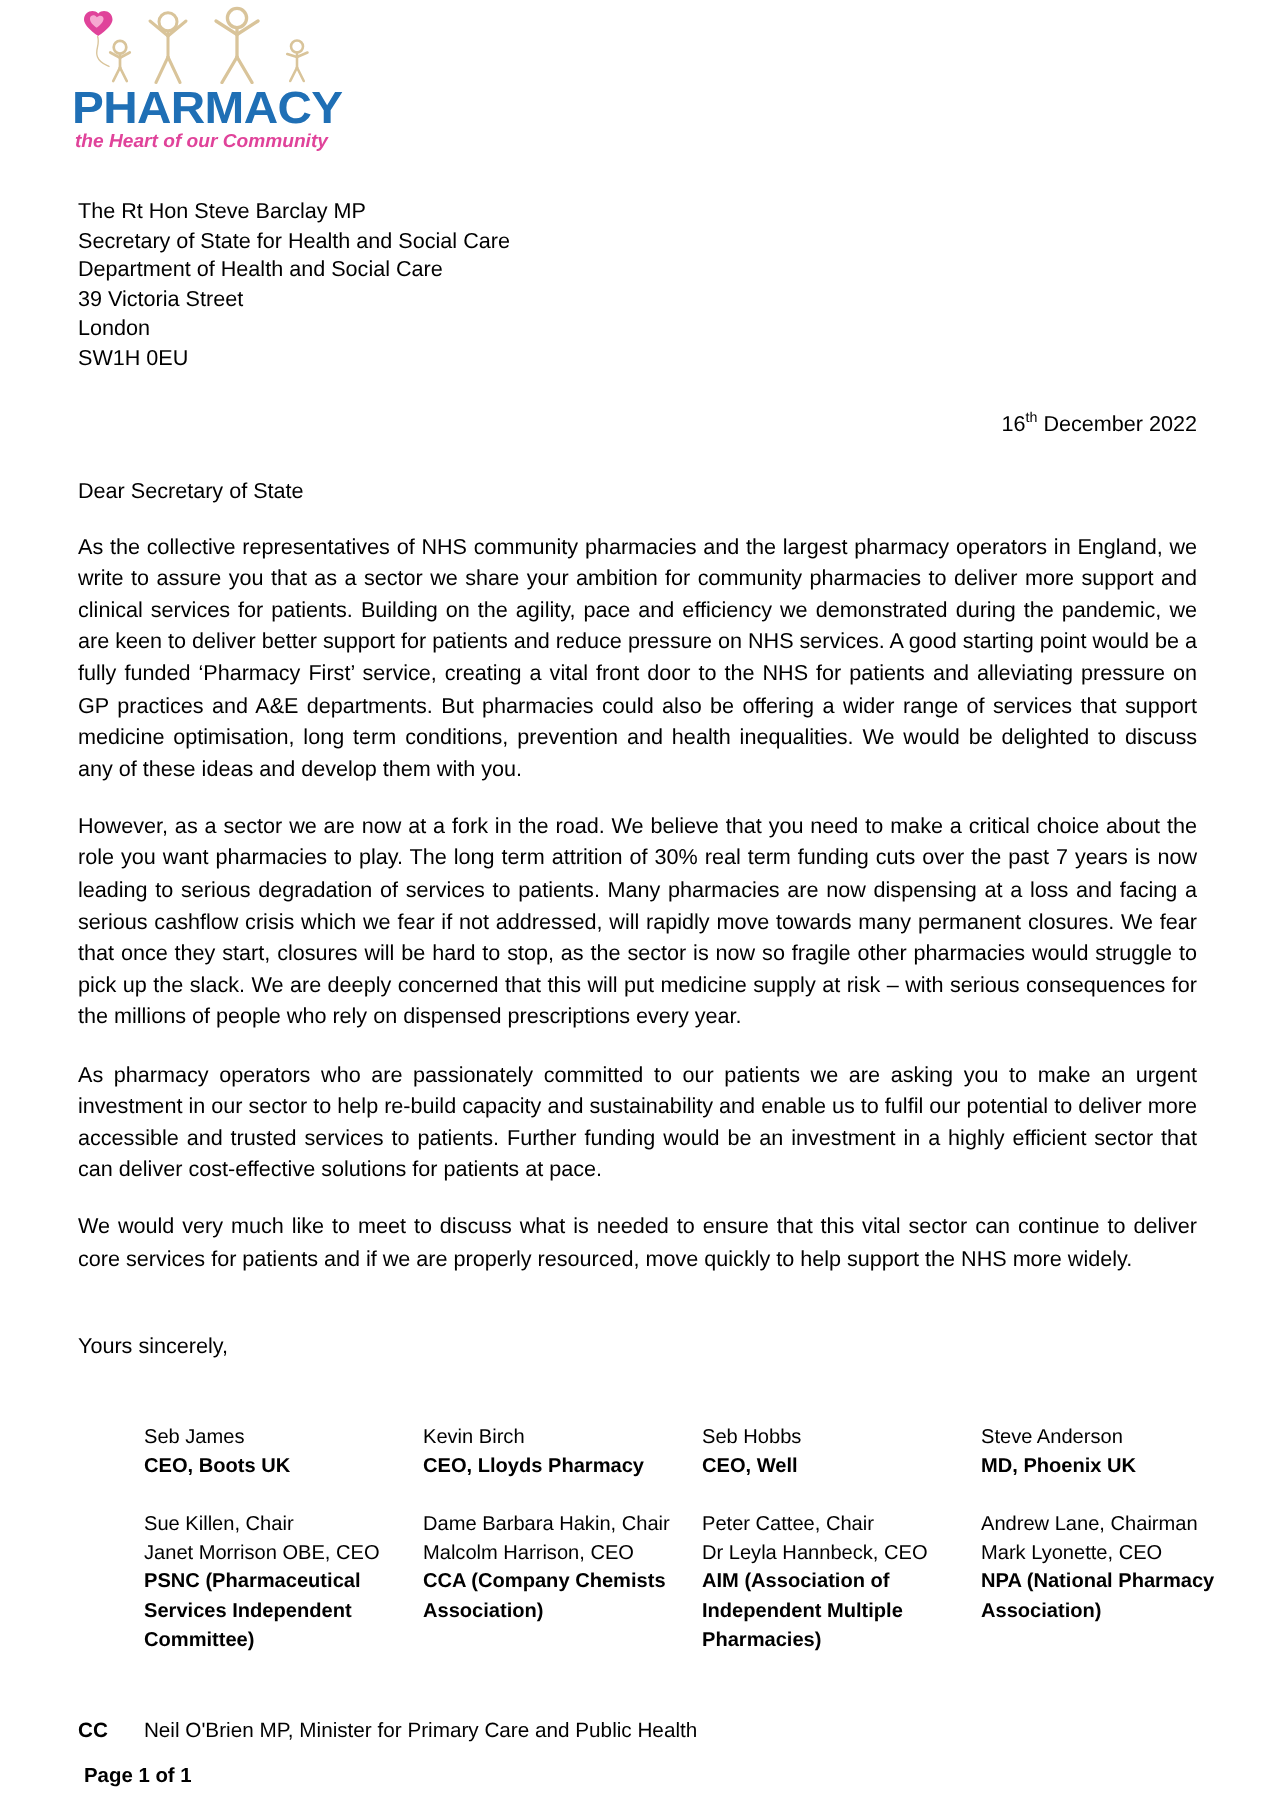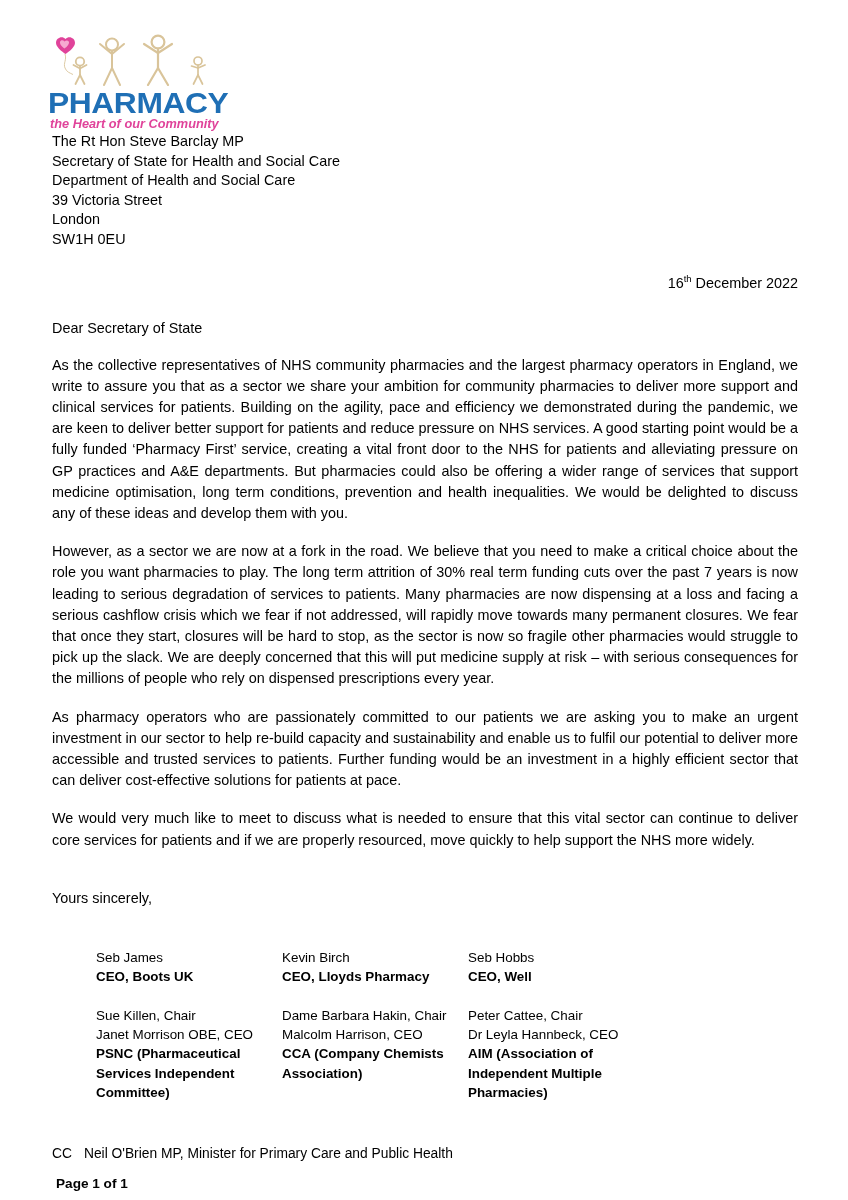--- a/index.html
+++ b/index.html
@@ -17,21 +17,21 @@
     height: 1200px;
     background: #ffffff;
     box-sizing: border-box;
     overflow: hidden;
   }
 
   
   .letterhead {
     position: absolute;
     left: 48px;
-    top: 30px;
+    top: 0;
     width: 200px;
     height: 96px;
   }
   .logo-figures {
     position: absolute;
     left: 0;
     top: 0;
     width: 200px;
     height: 56px;
   }
@@ -132,21 +132,21 @@
   .sig-group-2 { padding-top: 19px; }
   .sig-col .org { display: block; font-weight: bold; }
 
   
   .cc-line {
     margin: 0;
     padding-top: 41px;
     font-size: 13.8px;
     line-height: 19px;
   }
-  .cc-label { padding-right: 12px; }
+  .cc-label { padding-right: 24px; font-weight: bold; }
 
   
   .footer {
     position: absolute;
     left: 56px;
     top: 1176px;
     font-size: 13.6px;
     font-weight: bold;
     line-height: 16px;
   }
@@ -252,20 +252,29 @@
       <div class="sig-col">
         <span class="nm">Seb Hobbs</span>
         <span class="role">CEO, Well</span>
         <div class="sig-group-2">
           <span class="nm">Peter Cattee, Chair</span>
           <span class="nm">Dr Leyla Hannbeck, CEO</span>
           <span class="org">AIM (Association of Independent Multiple Pharmacies)</span>
         </div>
       </div>
 
+      <div class="sig-col">
+        <span class="nm">Steve Anderson</span>
+        <span class="role">MD, Phoenix UK</span>
+        <div class="sig-group-2">
+          <span class="nm">Andrew Lane, Chairman</span>
+          <span class="nm">Mark Lyonette, CEO</span>
+          <span class="org">NPA (National Pharmacy Association)</span>
+        </div>
+      </div>
 
     </div>
 
     <p class="cc-line"><span class="cc-label">CC</span><span>Neil O'Brien MP, Minister for Primary Care and Public Health</span></p>
 
   </div>
 
   <div class="footer">Page 1 of 1</div>
 
 </div>

